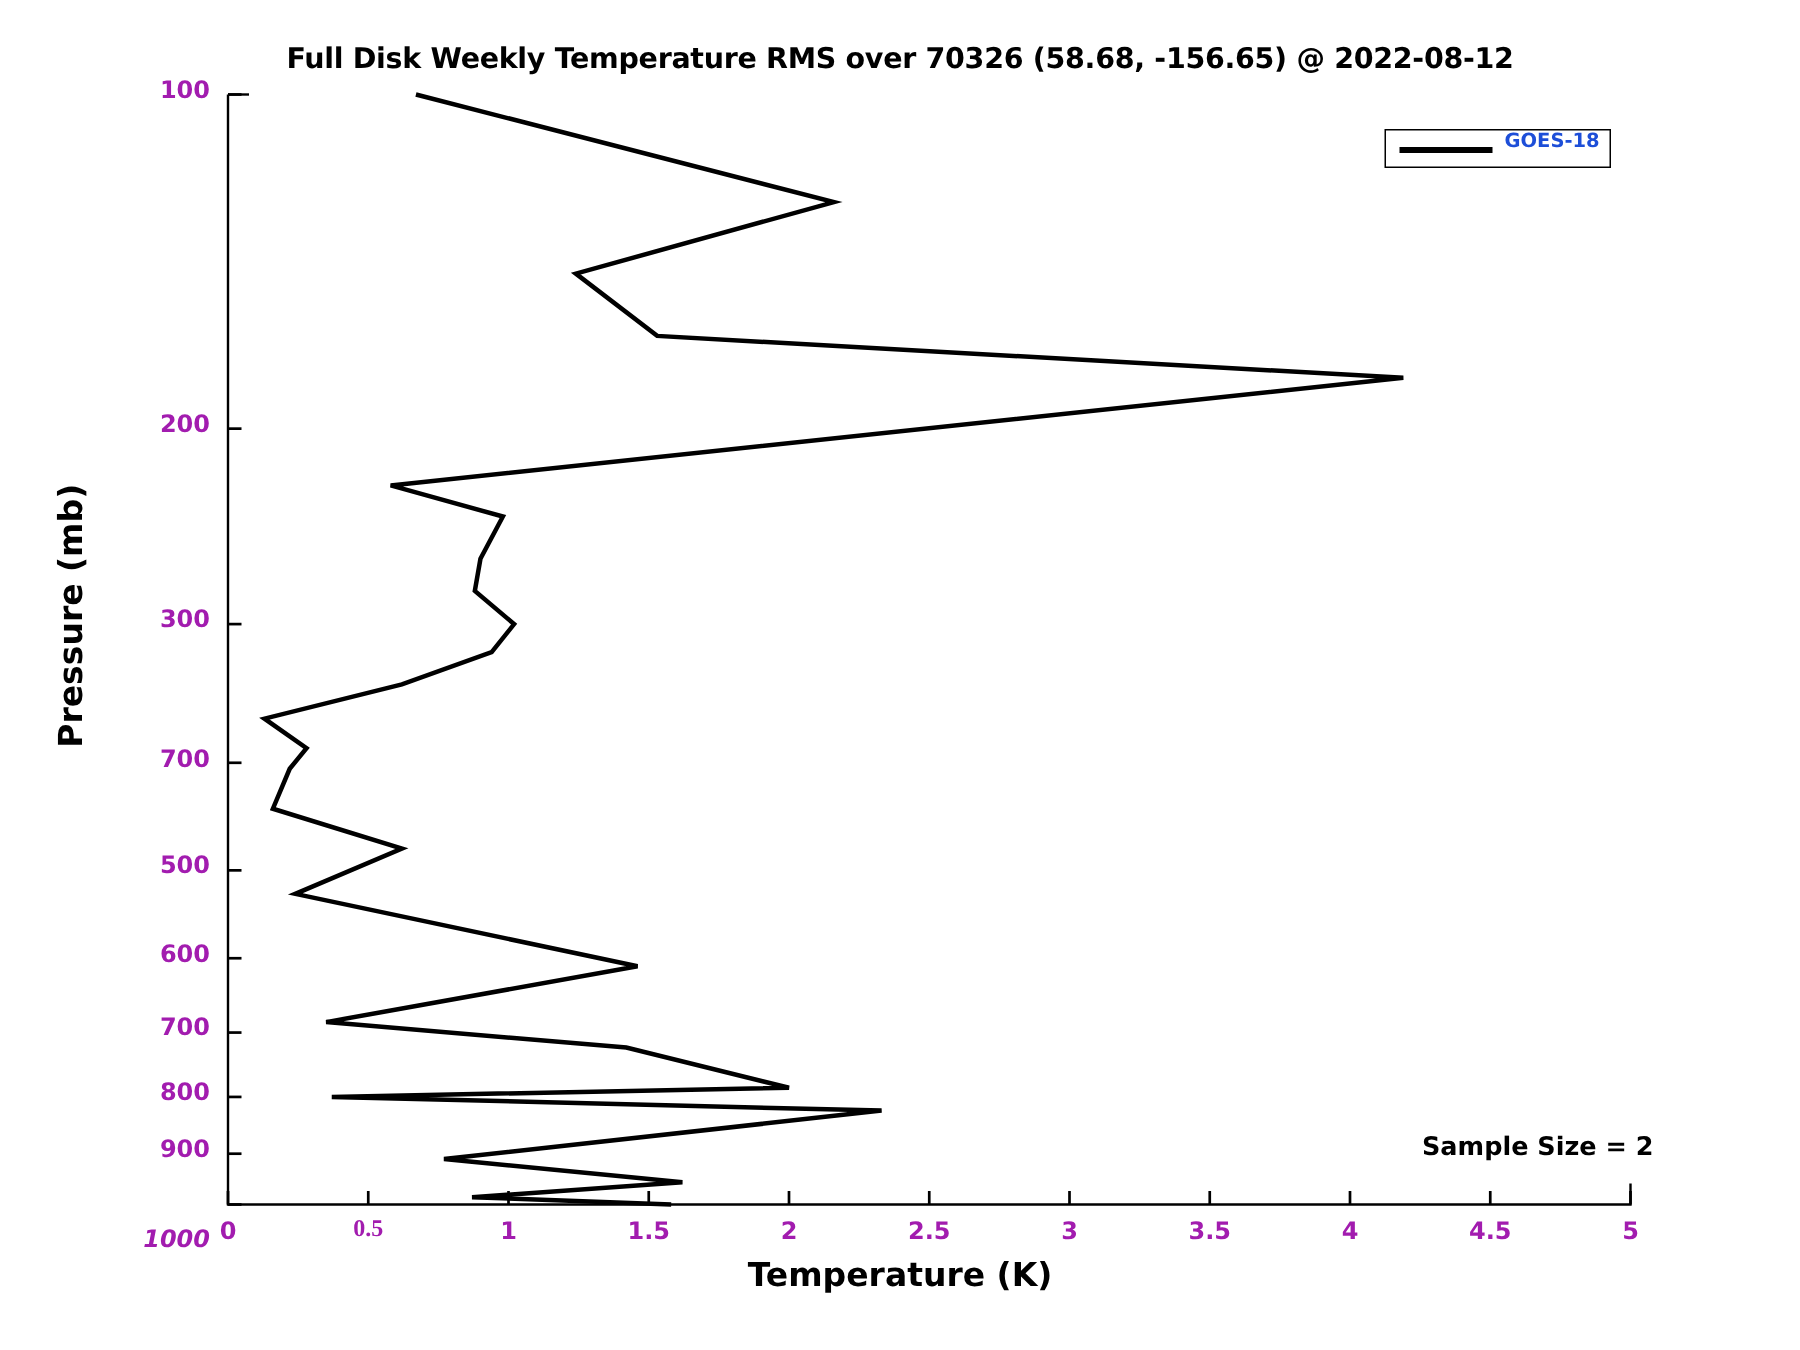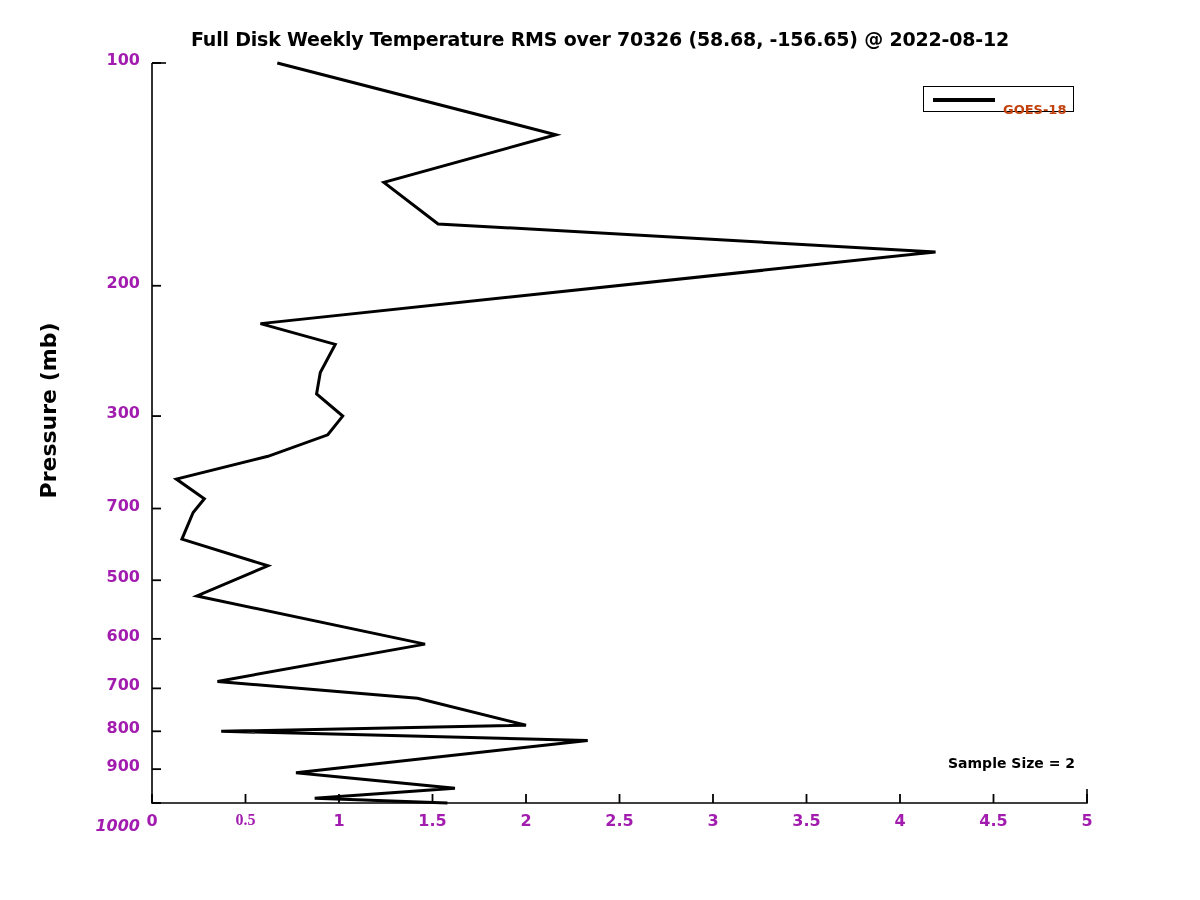--- a/index.html
+++ b/index.html
@@ -81,31 +81,31 @@
     position: absolute;
     left: 9px;
     top: 11px;
     width: 62px;
     height: 4px;
     background: #000000;
   }
   #legend-label {
     position: absolute;
     left: 79px;
-    top: 15px;
+    top: 0;
     font-size: 13px;
     font-weight: bold;
-    color: #c2410c;
+    color: #1d4ed8;
     white-space: nowrap;
   }
   #sample-size {
     position: absolute;
     left: 948px;
     top: 755px;
-    font-size: 14px;
+    font-size: 17px;
     font-weight: bold;
     color: #000000;
     white-space: nowrap;
   }
 </style>
 </head>
 <body>
 
 <div id="page">
 
@@ -131,20 +131,21 @@
       <line x1="526" y1="803" x2="526" y2="794" stroke="#000000" stroke-width="1.8"></line>
       <line x1="619.5" y1="803" x2="619.5" y2="794" stroke="#000000" stroke-width="1.8"></line>
       <line x1="713" y1="803" x2="713" y2="794" stroke="#000000" stroke-width="1.8"></line>
       <line x1="806.5" y1="803" x2="806.5" y2="794" stroke="#000000" stroke-width="1.8"></line>
       <line x1="900" y1="803" x2="900" y2="794" stroke="#000000" stroke-width="1.8"></line>
       <line x1="993.5" y1="803" x2="993.5" y2="794" stroke="#000000" stroke-width="1.8"></line>
       <line x1="1087" y1="803" x2="1087" y2="794" stroke="#000000" stroke-width="1.8"></line>
       <path d="M 277.29 63.00 L 555.92 134.71 L 383.88 182.41 L 438.11 223.94 L 935.53 251.90 L 260.46 323.62 L 335.26 344.36 L 320.30 372.54 L 316.56 393.90 L 342.74 416.07 L 327.78 434.80 L 267.94 456.29 L 176.31 479.10 L 204.36 498.74 L 193.14 512.52 L 181.92 539.15 L 267.94 565.78 L 196.88 595.92 L 425.02 644.14 L 217.45 681.41 L 417.54 698.32 L 526.00 725.20 L 221.19 731.29 L 587.71 740.40 L 295.99 772.69 L 454.94 788.20 L 314.69 798.14 L 447.46 803.00" fill="none" stroke="#000000" stroke-width="3" stroke-linejoin="miter" stroke-linecap="butt"></path>
     </svg>
 
+  <div class="axis-label" id="xlabel">Temperature (K)</div>
 
   <div class="axis-label" id="ylabel">Pressure (mb)</div>
 
   <div id="tick-layer">
       <div class="tick-text ytick-text" style="left: 30px; top: 50px;">100</div>
       <div class="tick-text ytick-text" style="left: 30px; top: 272.762px;">200</div>
       <div class="tick-text ytick-text" style="left: 30px; top: 403.07px;">300</div>
       <div class="tick-text ytick-text" style="left: 30px; top: 495.524px;">700</div>
       <div class="tick-text ytick-text" style="left: 30px; top: 567.238px;">500</div>
       <div class="tick-text ytick-text" style="left: 30px; top: 625.832px;">600</div>

